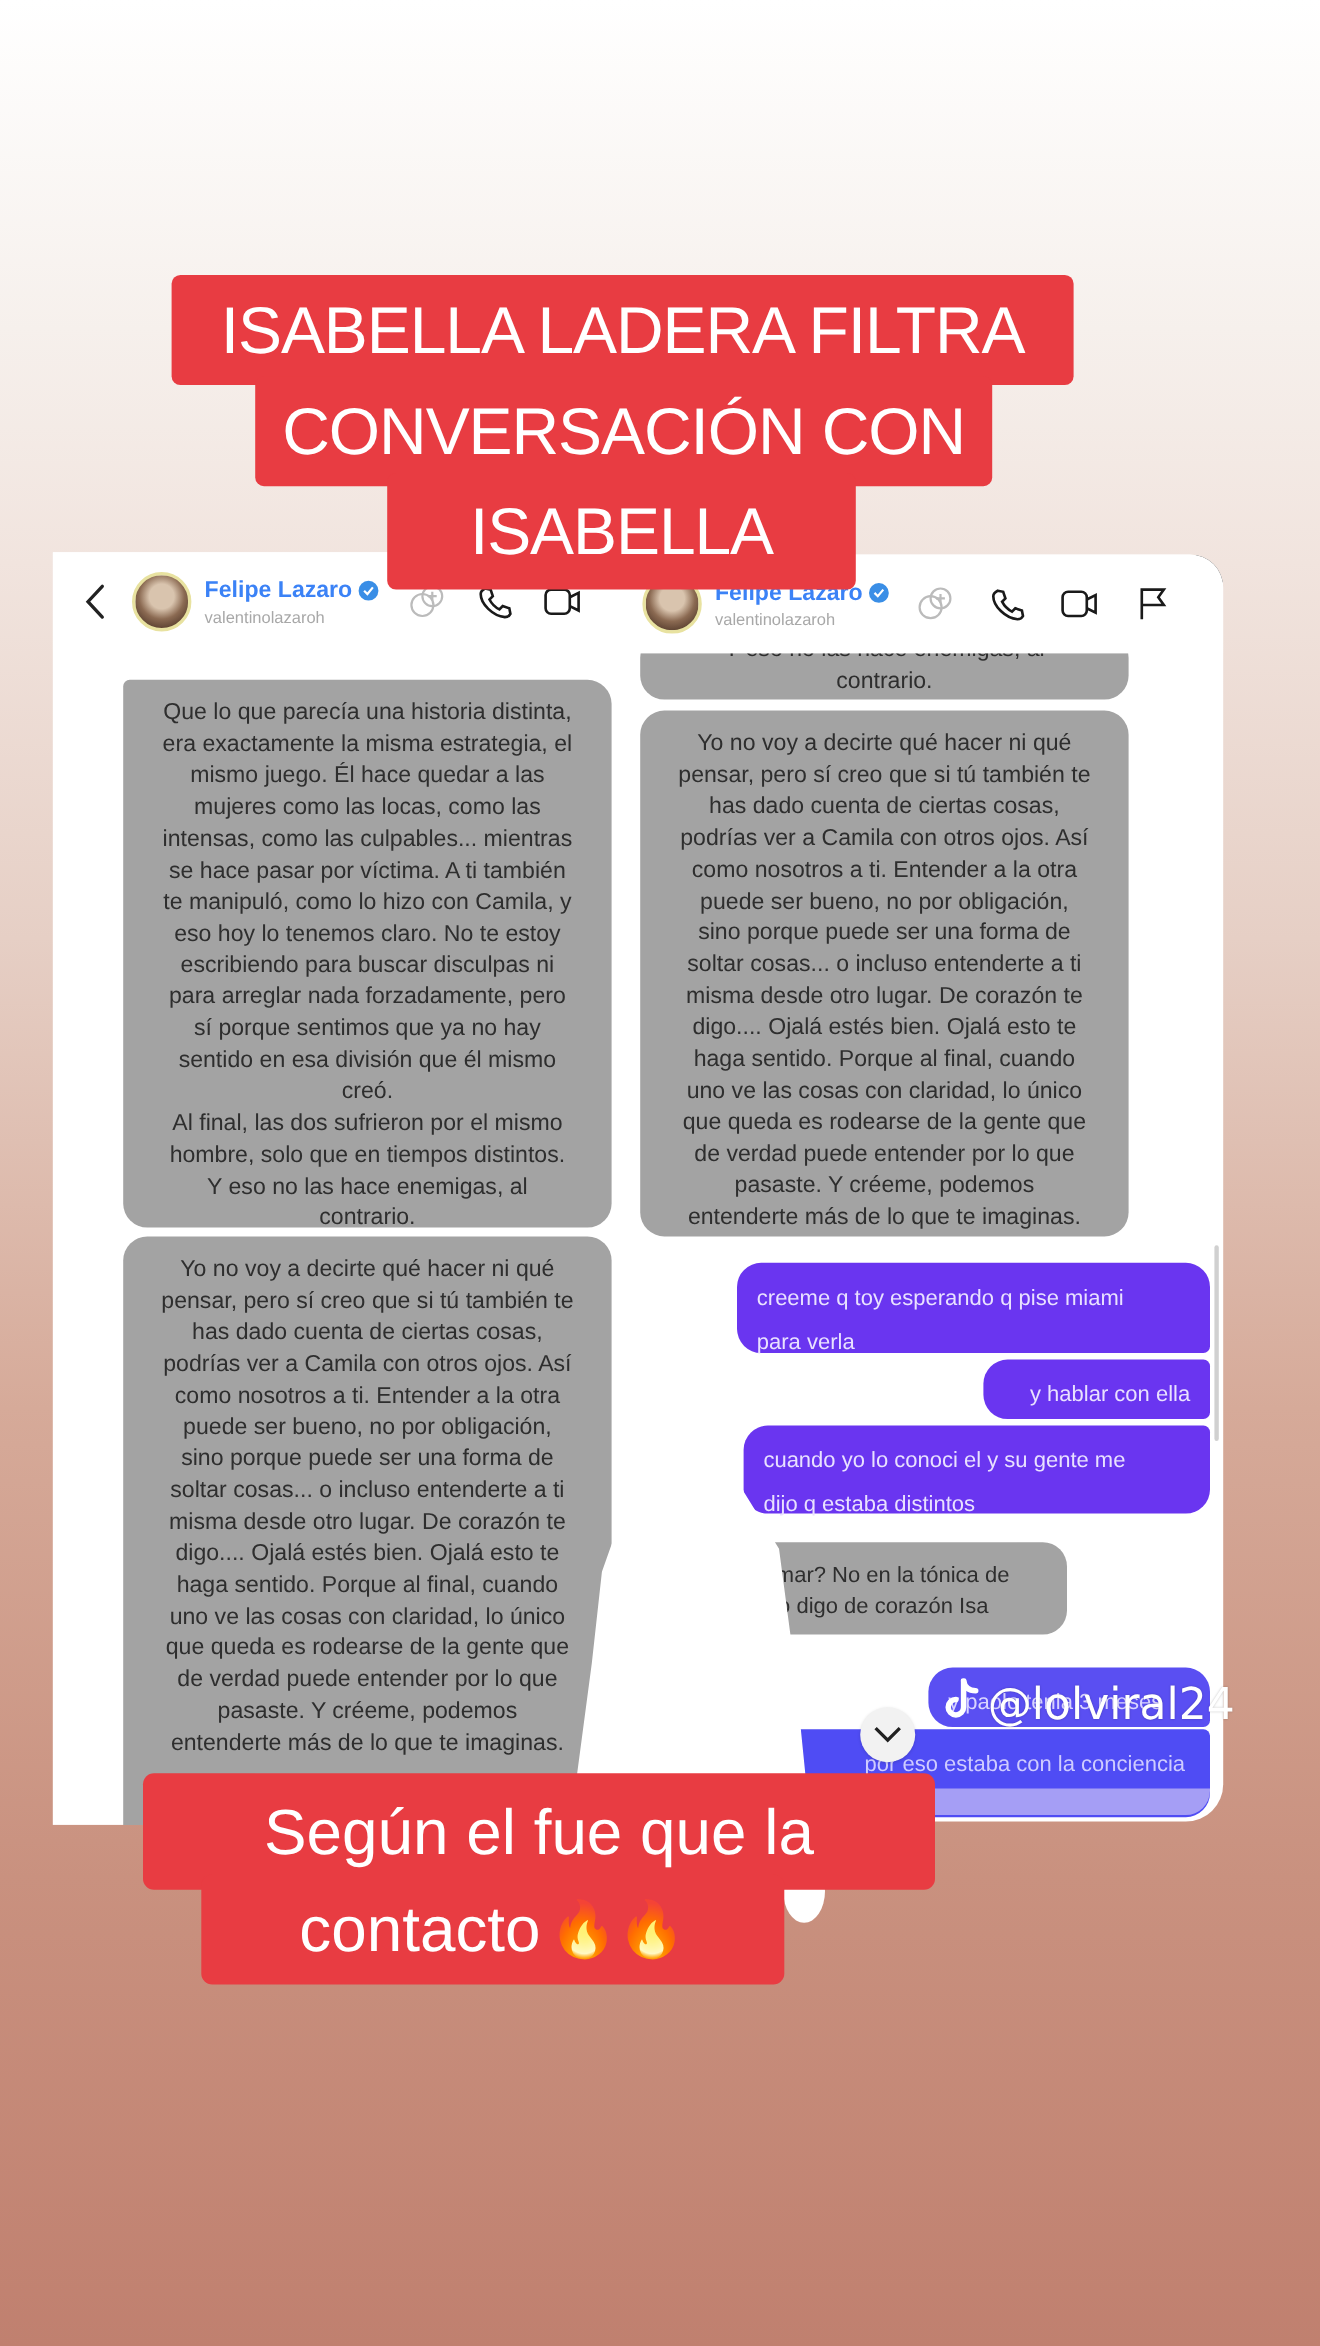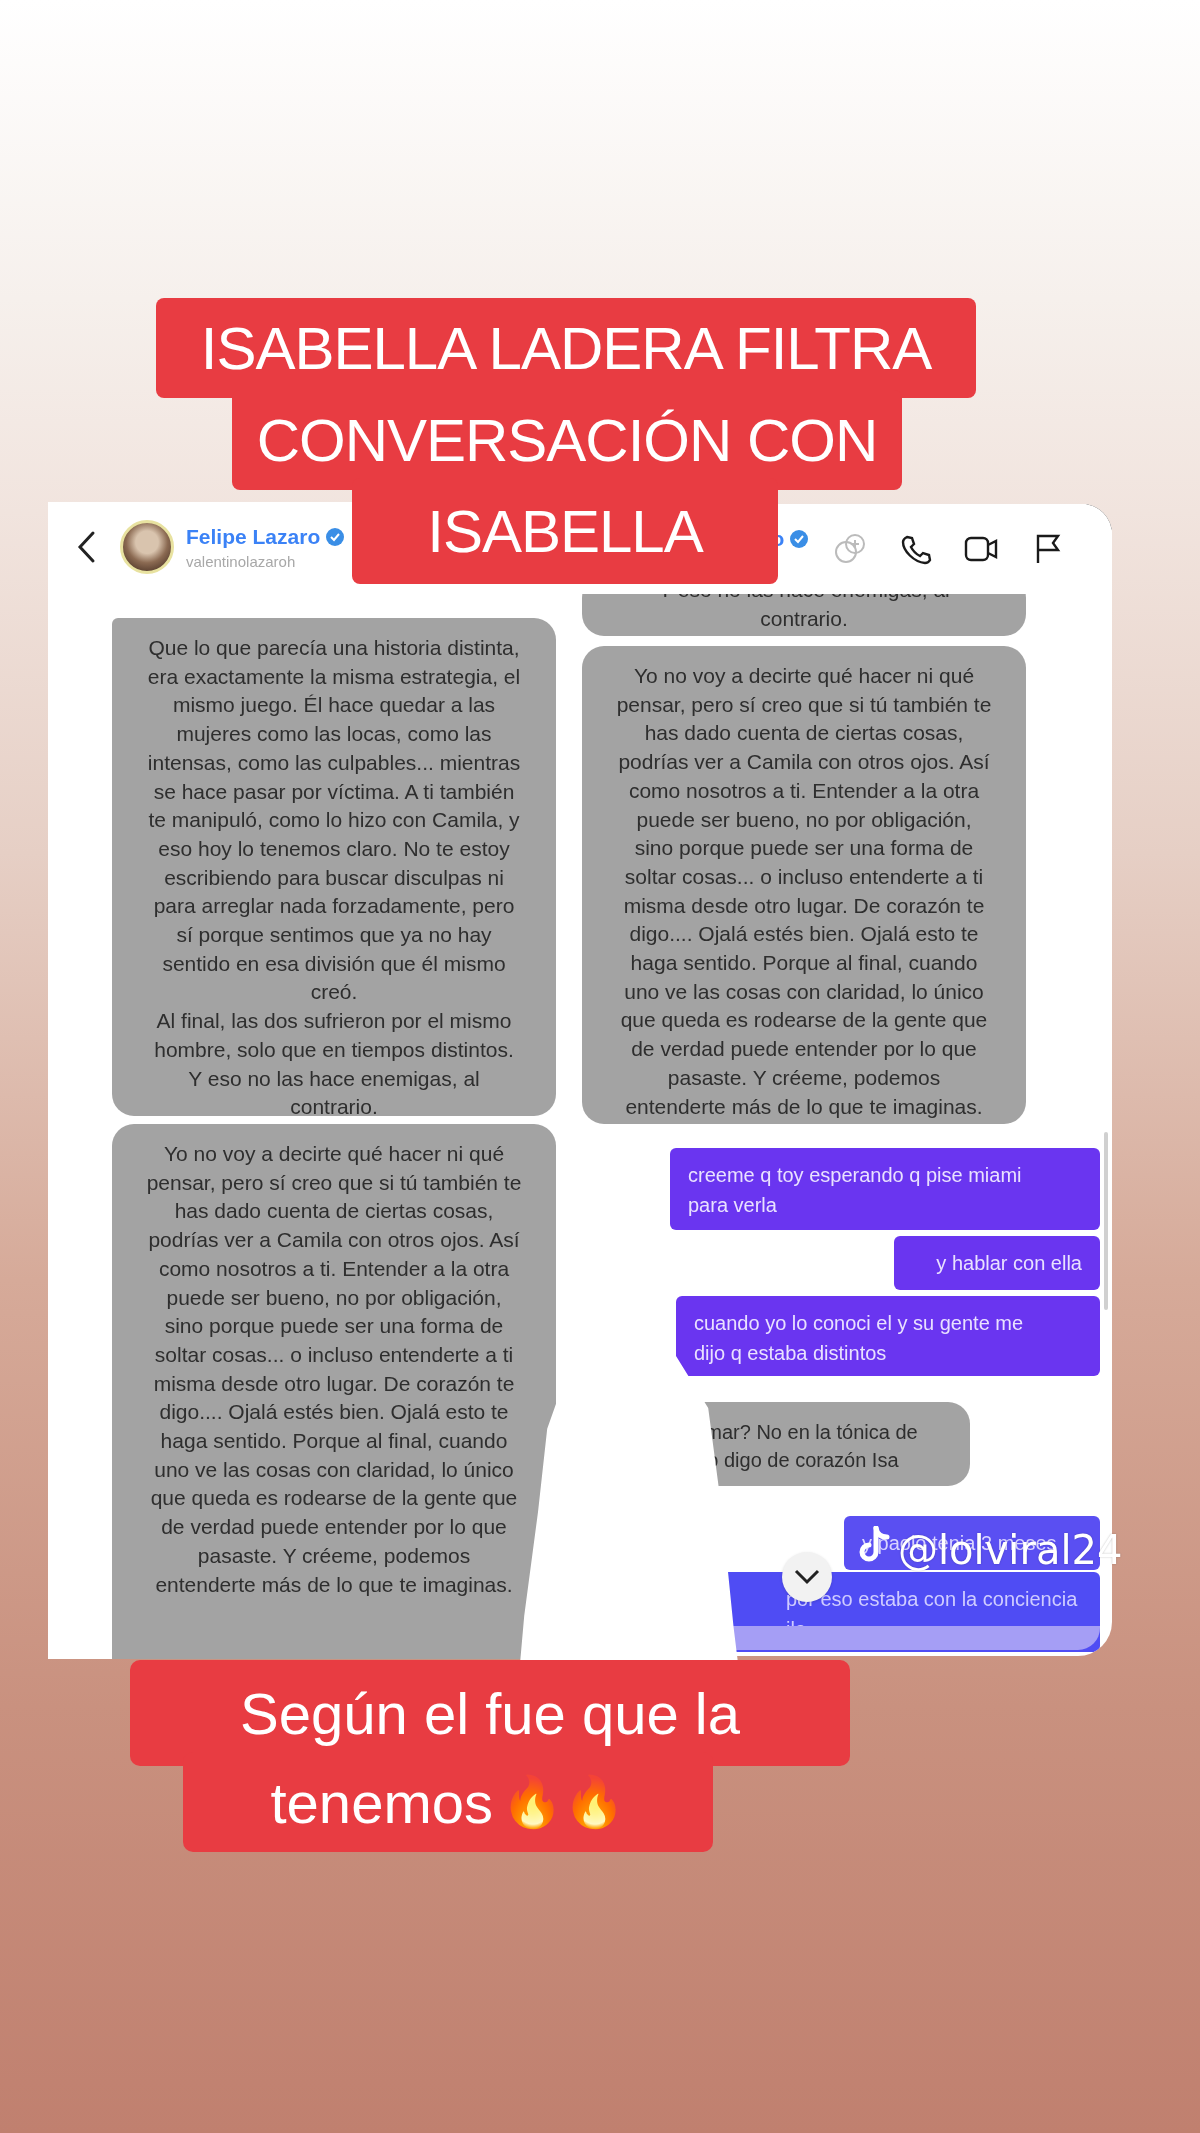--- a/index.html
+++ b/index.html
@@ -53,22 +53,22 @@
       border-radius: 22px;
       padding: 16px 16px 14px 16px;
       white-space: pre-line;
       text-align: center;
     }
     .bubble-out {
       position: absolute;
       background: #6a35f0;
       color: #e9e1ff;
       font-size: 20px;
-      line-height: 30px;
-      border-radius: 6px;
+      line-height: 40px;
+      border-radius: 22px;
       padding: 12px 18px;
       white-space: pre-line;
     }
     .scrollbar-track { position:absolute; right: 4px; width: 4px; background:#d0d0d0; border-radius: 2px; }
 
     .jump-chevron {
       position: absolute; width: 50px; height: 50px; border-radius: 50%;
       background: #f2f2f2; display:flex; align-items:center; justify-content:center;
       box-shadow: 0 1px 3px rgba(0,0,0,0.15);
       z-index: 4;
@@ -78,21 +78,21 @@
     .silhouette {
       position: absolute; left: 515px; top: 1200px; width: 230px; height: 520px;
       background: #ffffff; z-index: 5;
       clip-path: polygon(42% 0%, 55% 2%, 60% 18%, 70% 30%, 84% 40%, 90% 60%, 95% 82%, 100% 100%, 0% 100%, 4% 80%, 10% 60%, 14% 44%, 22% 34%, 30% 22%, 36% 8%);
     }
 
     
     .caption {
       position: absolute; background: #e83c42; color: #ffffff;
       font-family: "Liberation Sans", sans-serif; text-align: center;
-      z-index: 6; display: flex; align-items: center; justify-content: center; margin-top: 48px;
+      z-index: 6; display: flex; align-items: center; justify-content: center;
     }
     #title-line-1 { left: 156px; top: 250px; width: 820px; height: 100px; font-size: 60px; border-radius: 8px; letter-spacing: -1px; }
     #title-line-2 { left: 232px; top: 342px; width: 670px; height: 100px; font-size: 60px; border-radius: 8px; letter-spacing: -1px; }
     #title-line-3 { left: 352px; top: 430px; width: 426px; height: 106px; font-size: 60px; border-radius: 8px; letter-spacing: -1px; }
     #sub-line-1 { left: 130px; top: 1612px; width: 720px; height: 106px; font-size: 58px; border-radius: 10px; }
     #sub-line-2 { left: 183px; top: 1704px; width: 530px; height: 100px; font-size: 58px; border-radius: 10px; }
 
     .fire { font-size: 50px; margin-left: 8px; }
 
     .watermark {
@@ -280,21 +280,21 @@
 
 <div class="silhouette"></div>
 <div class="blob"></div>
 
 <div class="caption" id="title-line-1">ISABELLA LADERA FILTRA</div>
 <div class="caption" id="title-line-2">CONVERSACIÓN CON</div>
 <div class="caption" id="title-line-3">ISABELLA</div>
 
 <div class="caption" id="sub-line-1">Según el fue que la</div>
 <div class="caption" id="sub-line-2">
-  <span>tenemos</span>
+  <span>contacto</span>
   <span class="fire">🔥🔥</span>
 </div>
 
 <div class="watermark">
   <span>
     <svg width="34" height="38" viewBox="0 0 34 38">
         <path d="M18 2 v24 a7 7 0 1 1 -7 -7" stroke="#fff" stroke-width="5" fill="none" stroke-linecap="round"></path>
         <path d="M18 2 c1 6 5 9 11 9" stroke="#fff" stroke-width="5" fill="none" stroke-linecap="round"></path>
       </svg>
   </span>

